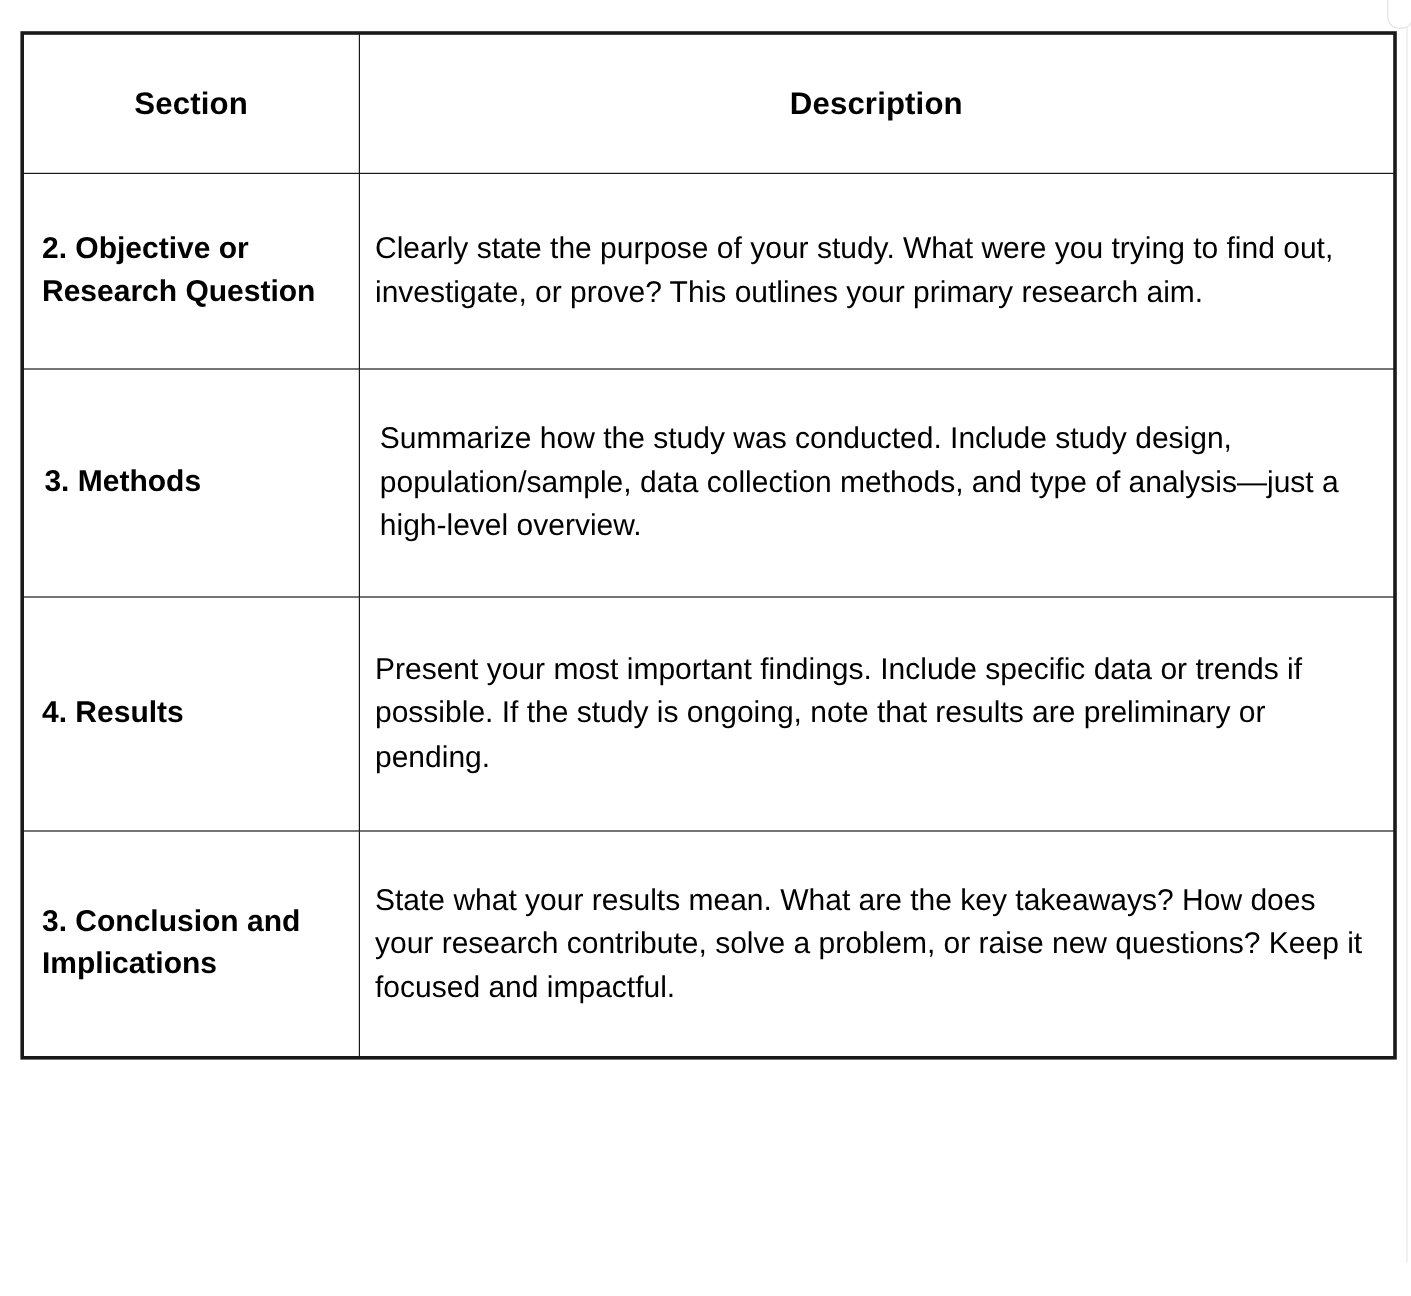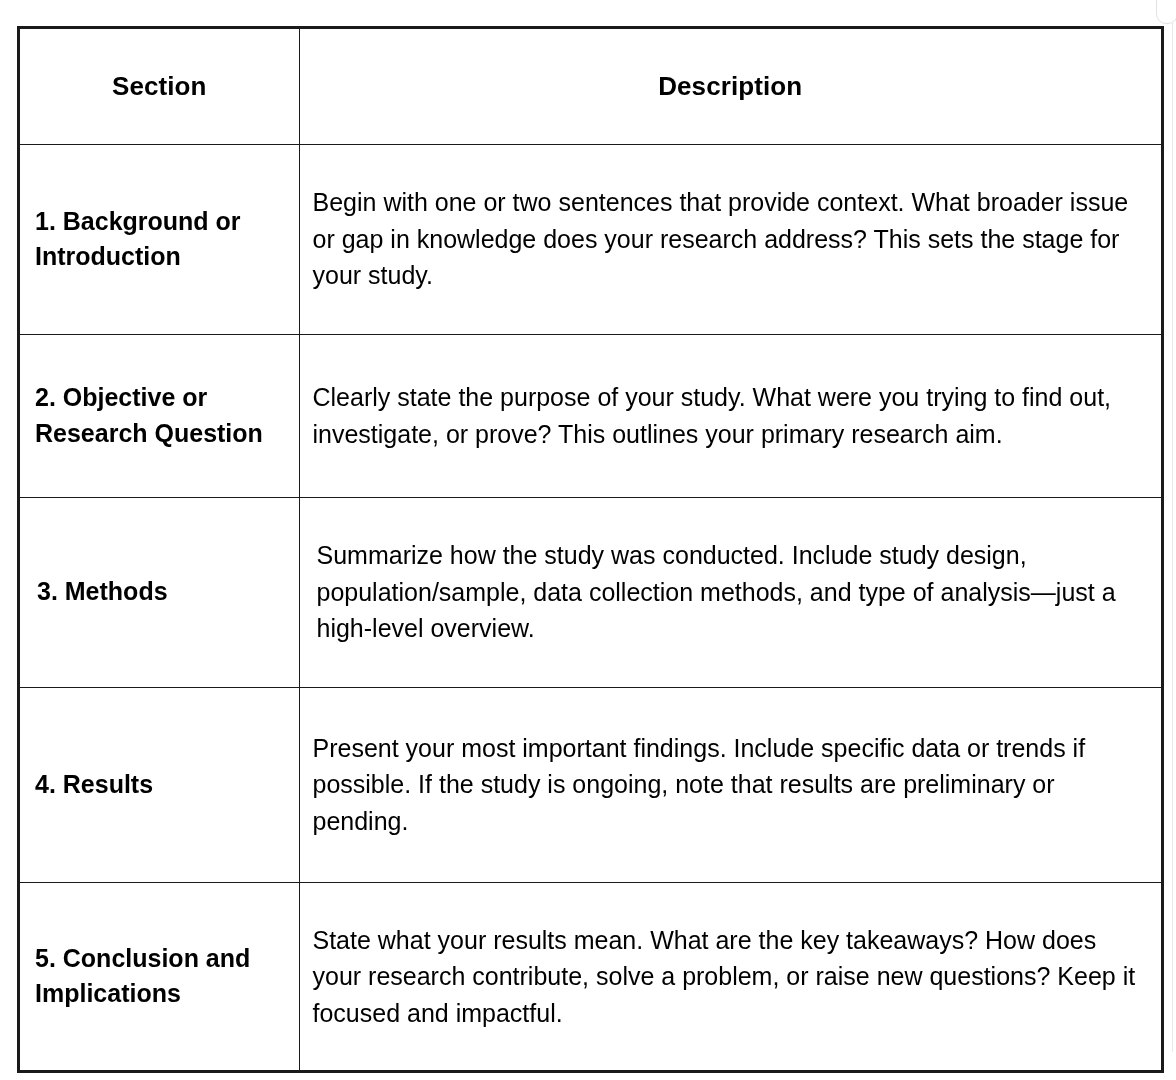--- a/index.html
+++ b/index.html
@@ -135,28 +135,20 @@
         <tr>
           <th class="head-cell">
             <span class="cell-text">Section</span>
           </th>
           <th class="head-cell">
             <span class="cell-text">Description</span>
           </th>
         </tr>
       </thead>
       <tbody>
-        <tr class="row-1">
-          <td class="section-cell">
-            <span class="cell-text">1. Background or Introduction</span>
-          </td>
-          <td class="desc-cell">
-            <span class="cell-text">Begin with one or two sentences that provide context. What broader issue or gap in knowledge does your research address? This sets the stage for your study.</span>
-          </td>
-        </tr>
         <tr class="row-2">
           <td class="section-cell">
             <span class="cell-text">2. Objective or Research Question</span>
           </td>
           <td class="desc-cell">
             <span class="cell-text">Clearly state the purpose of your study. What were you trying to find out, investigate, or prove? This outlines your primary research aim.</span>
           </td>
         </tr>
         <tr class="row-3">
           <td class="section-cell">
@@ -169,21 +161,21 @@
         <tr class="row-4">
           <td class="section-cell">
             <span class="cell-text">4. Results</span>
           </td>
           <td class="desc-cell">
             <span class="cell-text">Present your most important findings. Include specific data or trends if possible. If the study is ongoing, note that results are preliminary or pending.</span>
           </td>
         </tr>
         <tr class="row-5">
           <td class="section-cell">
-            <span class="cell-text">5. Conclusion and Implications</span>
+            <span class="cell-text">3. Conclusion and Implications</span>
           </td>
           <td class="desc-cell">
             <span class="cell-text">State what your results mean. What are the key takeaways? How does your research contribute, solve a problem, or raise new questions? Keep it focused and impactful.</span>
           </td>
         </tr>
       </tbody>
     </table>
   </div>
 
 </div>

